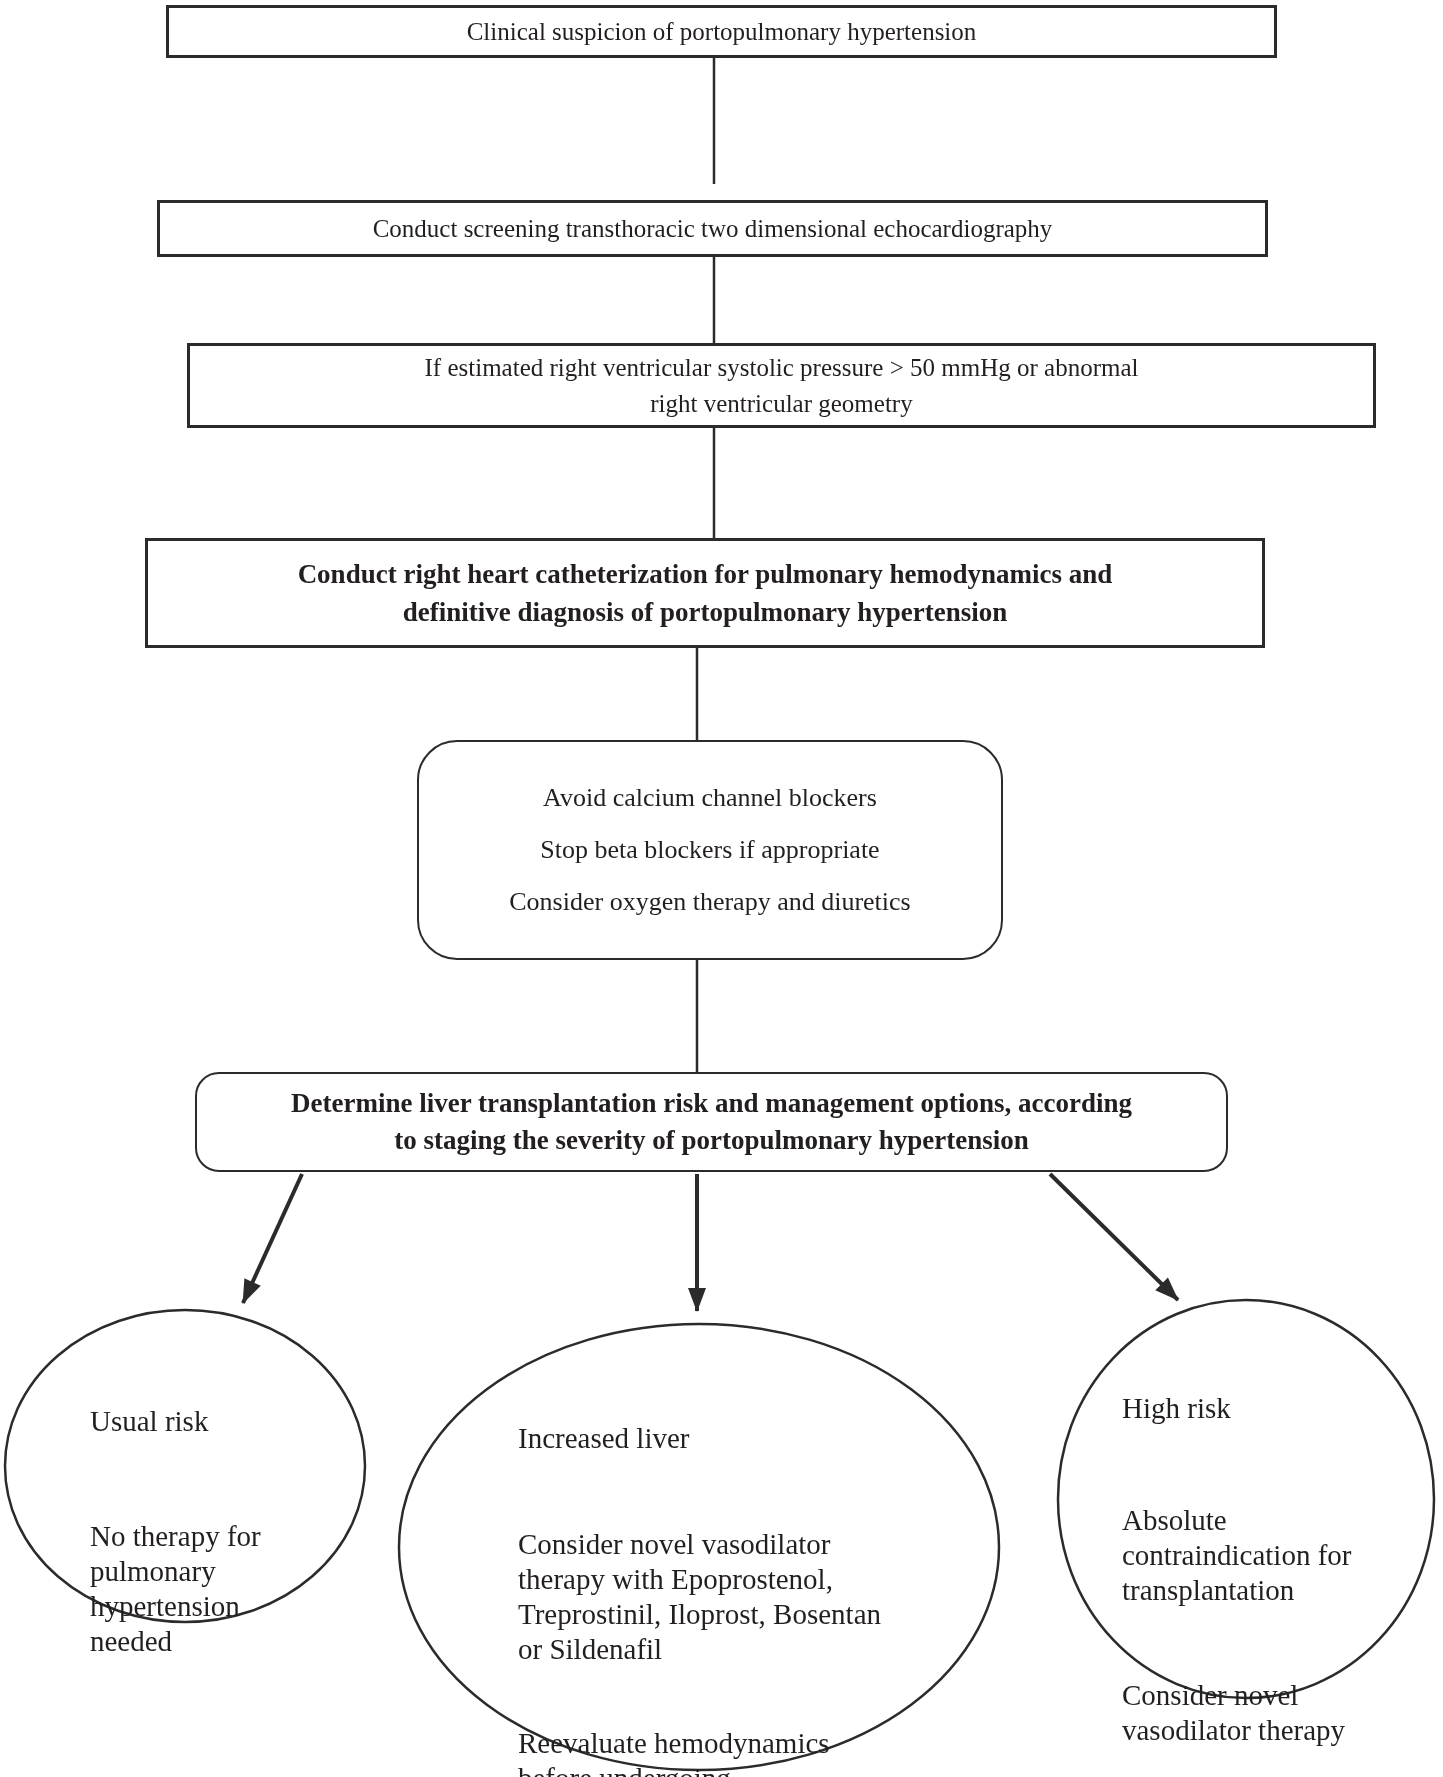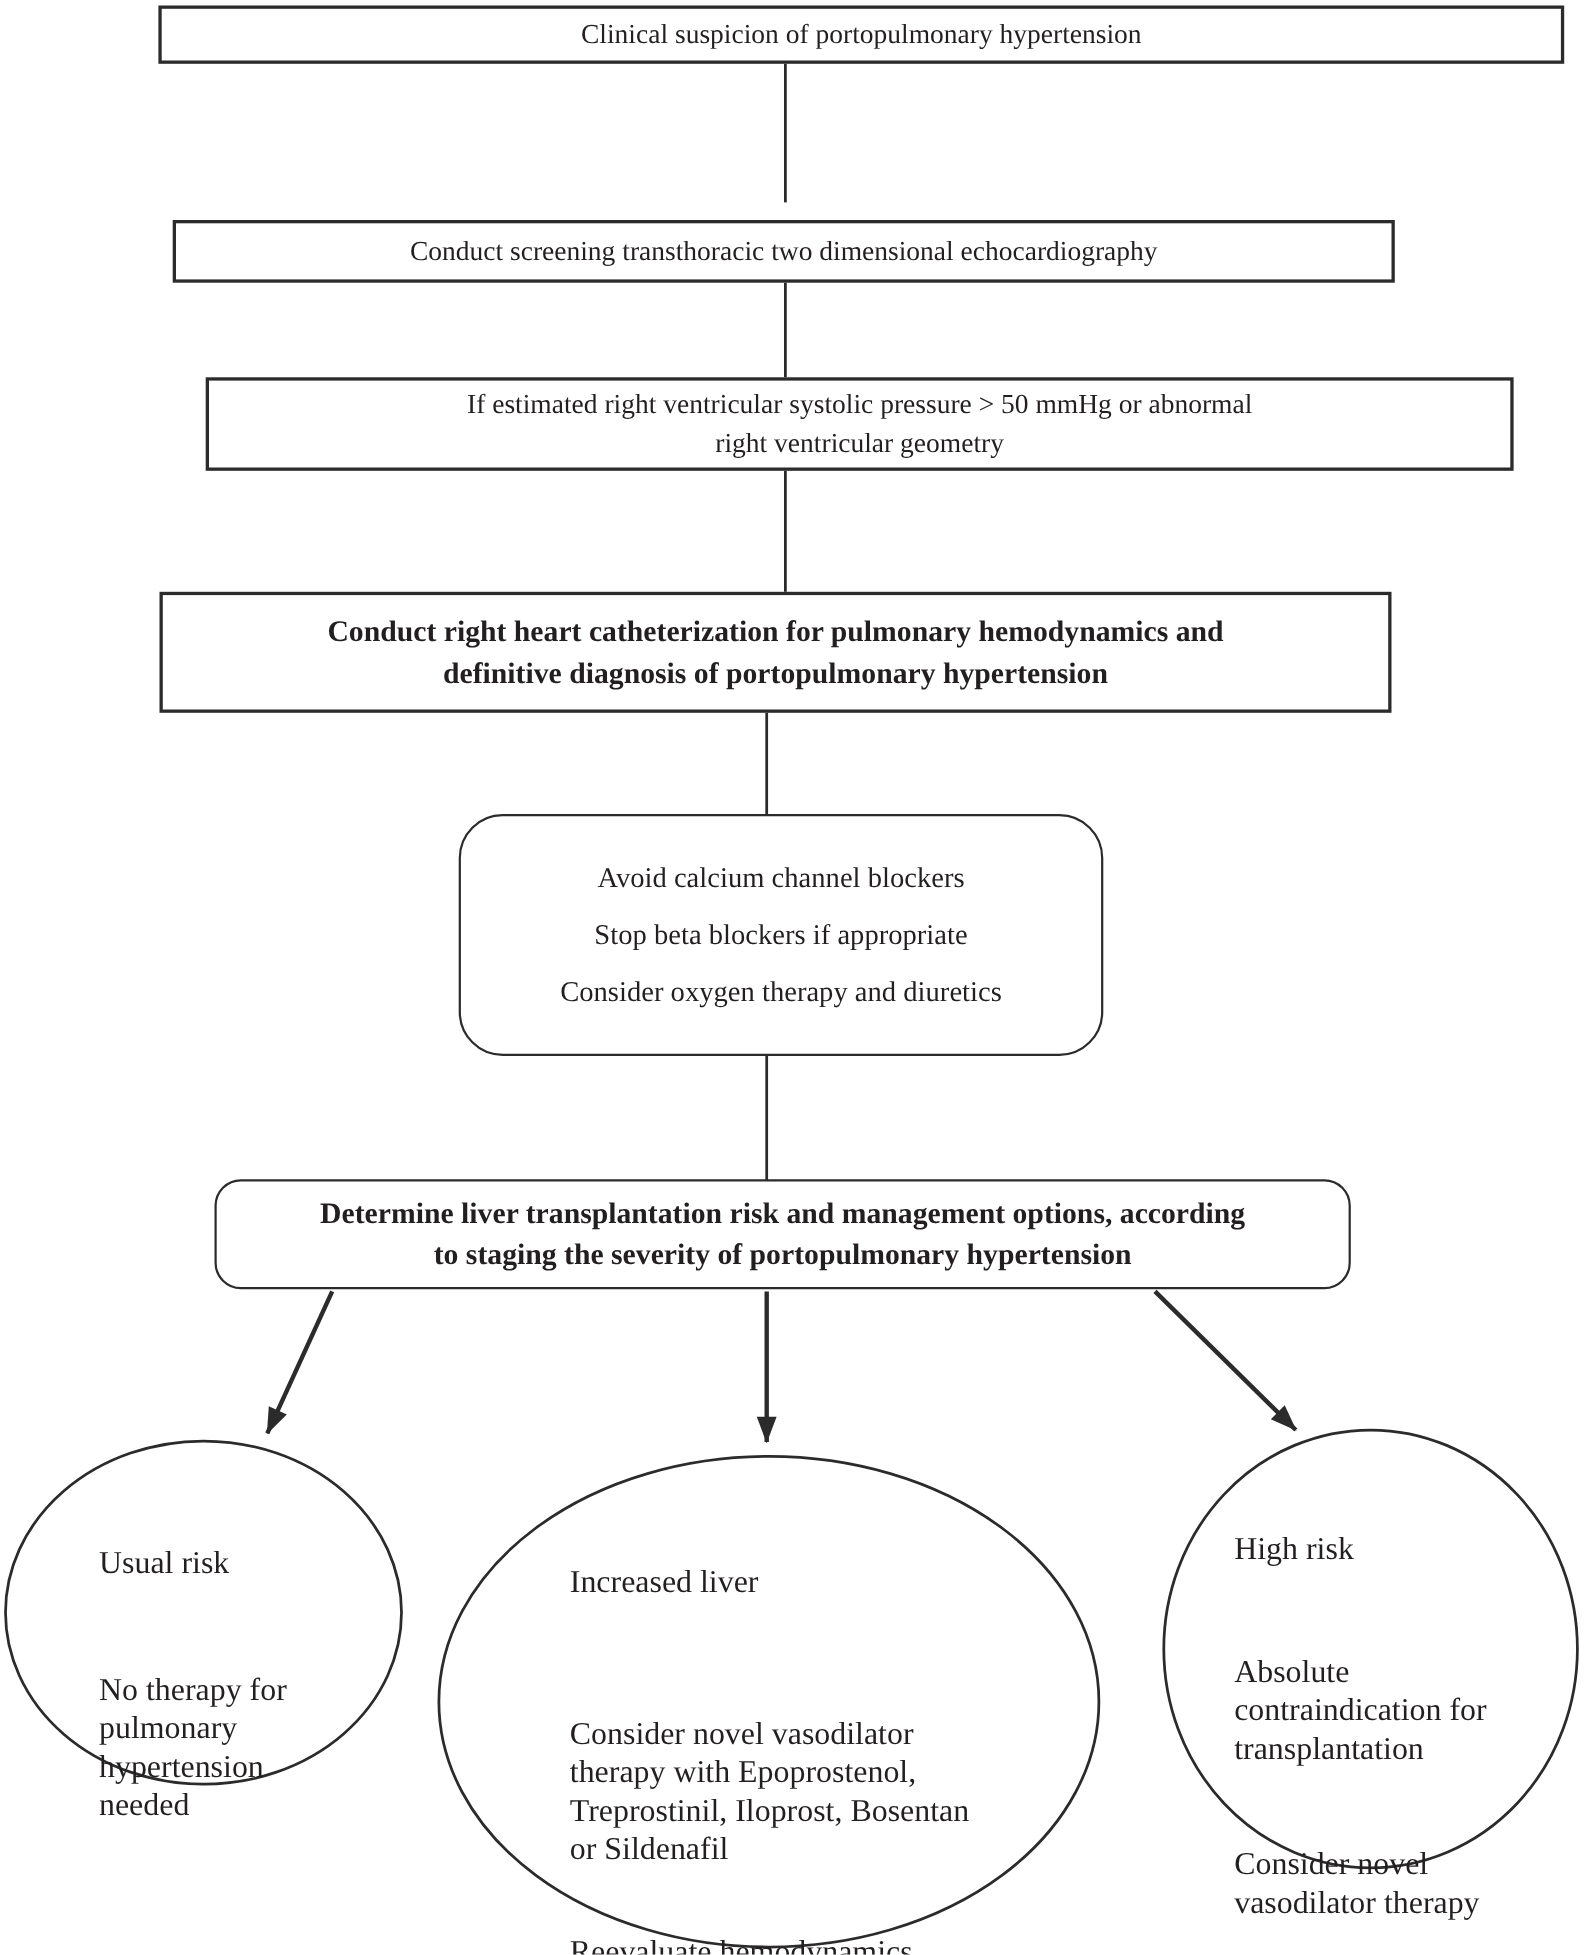--- a/index.html
+++ b/index.html
@@ -28,42 +28,42 @@
     border: 3px solid #2b2b2b;
     display: flex;
     align-items: center;
     justify-content: center;
     text-align: center;
     white-space: pre-line;
     z-index: 2;
   }
   .rounded { border-width: 2.5px; }
   .bold { font-weight: bold; }
-  #b1 { left:144px; top:5px;   width:1278px; height:53px;  font-size:25px; }
+  #b1 { left:166px; top:5px;   width:1111px; height:53px;  font-size:25px; }
   #b2 { left:157px; top:182px; width:1111px; height:57px;  font-size:25px;margin-top:18px; }
   #b3 { left:187px; top:343px; width:1189px; height:85px;  font-size:25px; line-height:36px; }
   #b4 { left:145px; top:538px; width:1120px; height:110px; font-size:27px; line-height:38px; }
   #b5 { left:417px; top:740px; width:586px;  height:220px; font-size:26px;
         border-radius:40px; flex-direction:column; }
   #b5 .care-line { line-height:52px; }
   #b6 { left:195px; top:1072px; width:1033px; height:100px; font-size:27px;
         line-height:37px; border-radius:24px; }
   .etext {
     position: absolute;
     font-size: 29px;
     line-height: 35px;
     text-align: left;
     z-index: 2;
     white-space: pre-line;
   }
   #t-usual     { left:90px;   top:1369px; width:260px; }
   #t-increased { left:518px;  top:1386px; width:440px; }
   #t-high      { left:1122px; top:1356px; width:320px; }
   #t-usual .ebody            { margin-top:45px; }
-  #t-increased .ebody-1      { margin-top:68px; }
+  #t-increased .ebody-1      { margin-top:36px; }
   #t-increased .ebody-2      { margin-top:24px; }
   #t-high .ebody-1           { margin-top:42px; }
   #t-high .ebody-2           { margin-top:35px; }
   svg.layer { z-index: 1; }
 </style>
 </head>
 <body>
 
 <div class="canvas">
 

